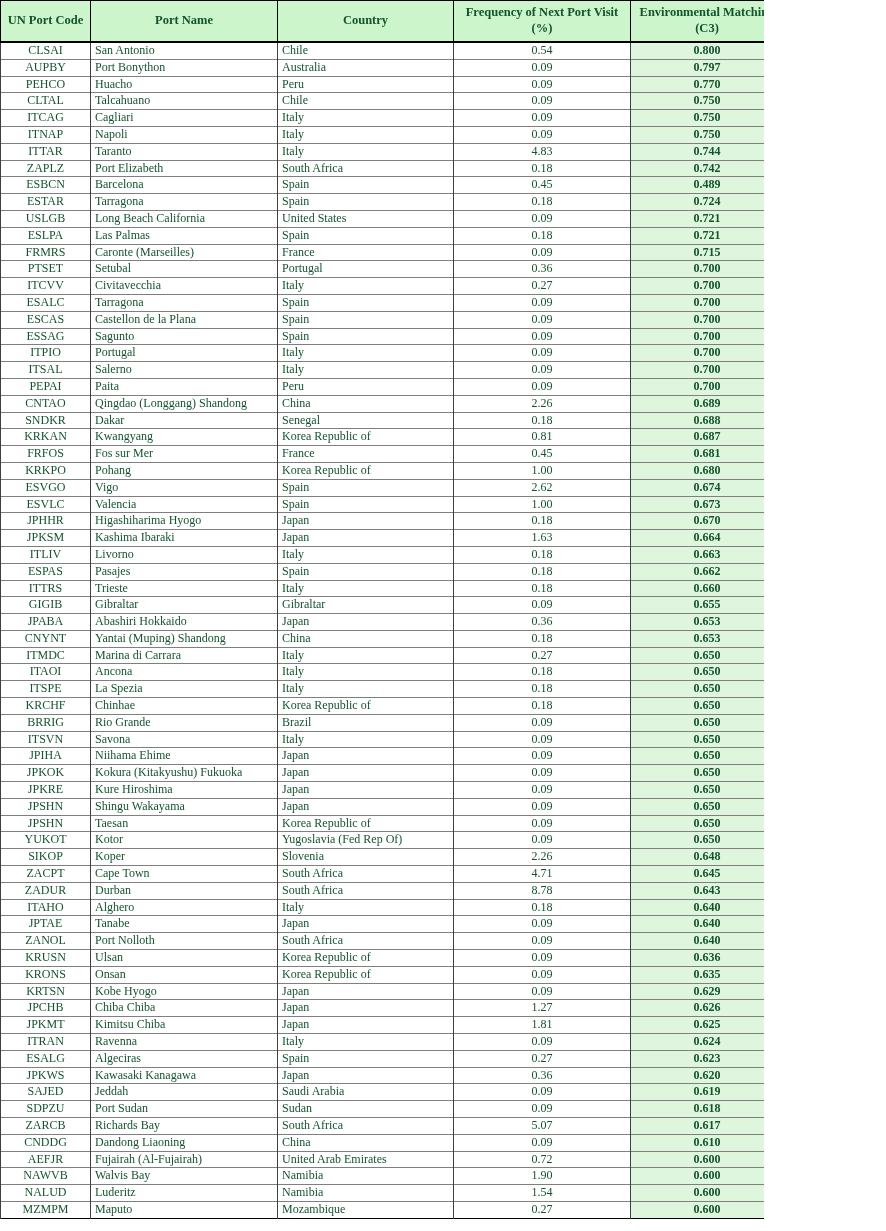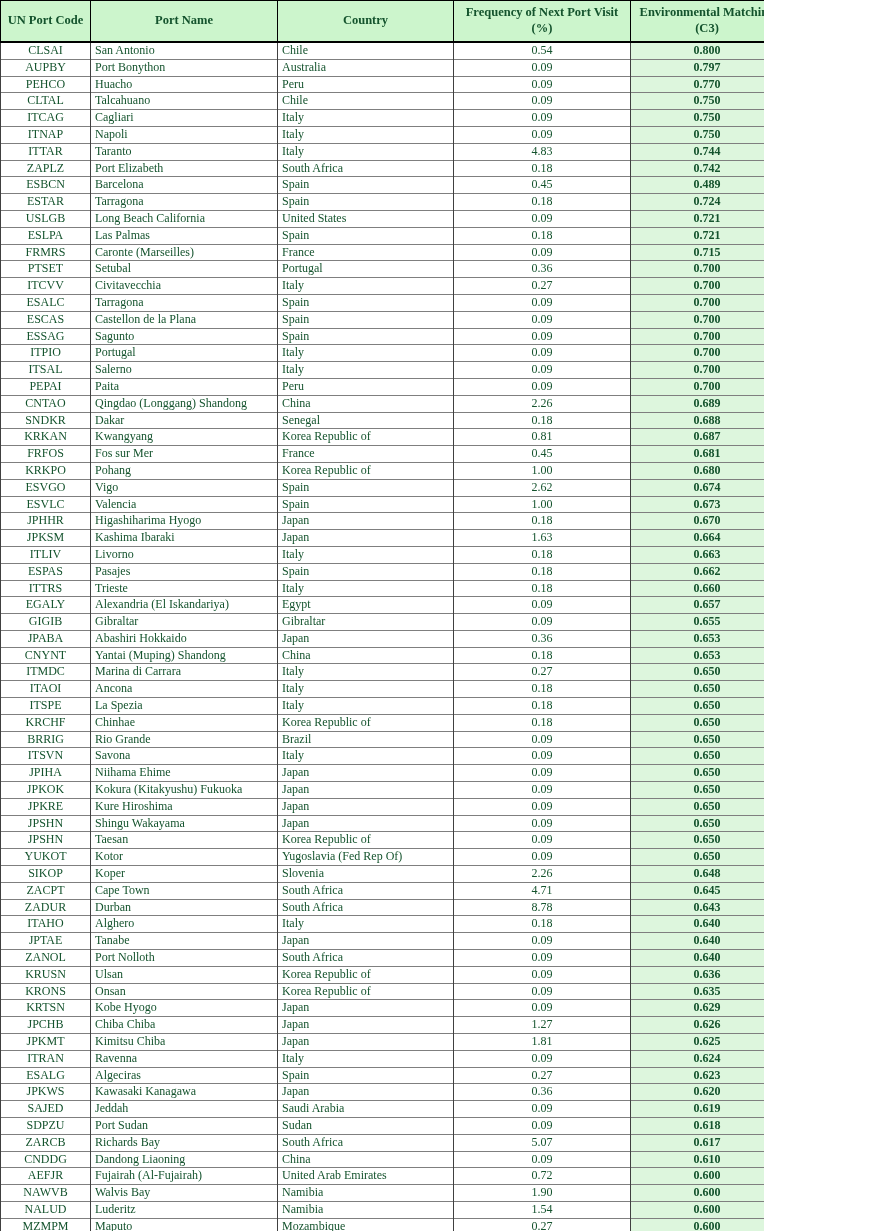--- a/index.html
+++ b/index.html
@@ -341,28 +341,20 @@
         </tr>
         <tr>
           <td>ITTRS</td>
           <td>Trieste</td>
           <td>Italy</td>
           <td>0.18</td>
           <td>0.660</td>
           <td></td>
         </tr>
         <tr>
-          <td>EGALY</td>
-          <td>Alexandria (El Iskandariya)</td>
-          <td>Egypt</td>
-          <td>0.09</td>
-          <td>0.657</td>
-          <td></td>
-        </tr>
-        <tr>
           <td>GIGIB</td>
           <td>Gibraltar</td>
           <td>Gibraltar</td>
           <td>0.09</td>
           <td>0.655</td>
           <td></td>
         </tr>
         <tr>
           <td>JPABA</td>
           <td>Abashiri Hokkaido</td>

